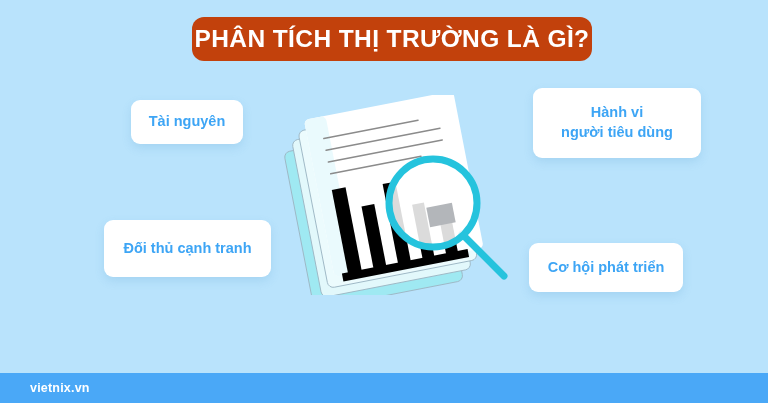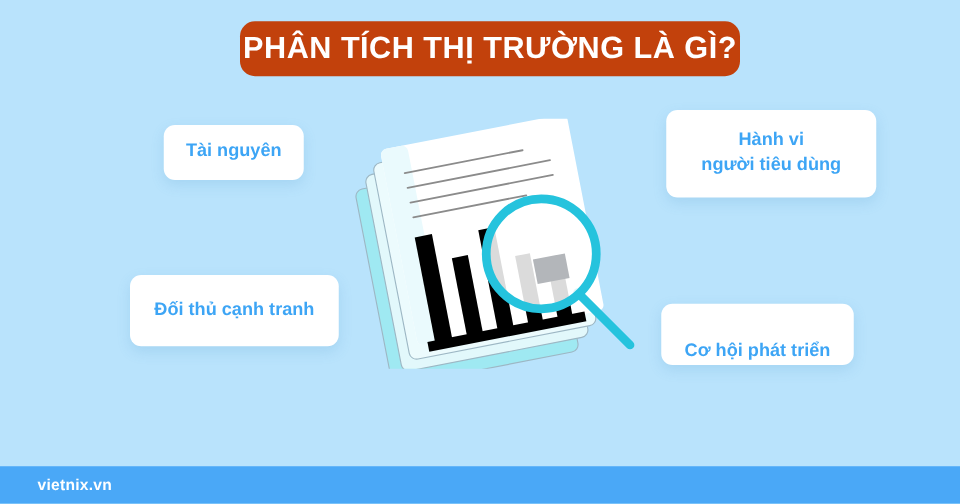--- a/index.html
+++ b/index.html
@@ -61,21 +61,21 @@
     color: #3da5f5;
     font-size: 14.5px;
     font-weight: bold;
     line-height: 1.35;
     white-space: pre-line;
   }
 
   #card-tai-nguyen   { left: 131px; top: 100px; width: 112px; height: 44px; }
   #card-doi-thu      { left: 72px;  top: 220px; width: 167px; height: 57px; margin-left: 32px; }
   #card-hanh-vi      { left: 533px; top: 88px;  width: 168px; height: 70px; }
-  #card-co-hoi       { left: 529px; top: 243px; width: 154px; height: 49px; align-items: flex-end; }
+  #card-co-hoi       { left: 529px; top: 243px; width: 154px; height: 49px; }
 
   
   #illustration {
     position: absolute;
     left: 280px;
     top: 95px;
     width: 240px;
     height: 200px;
   }
   #illustration svg { display: block; }

